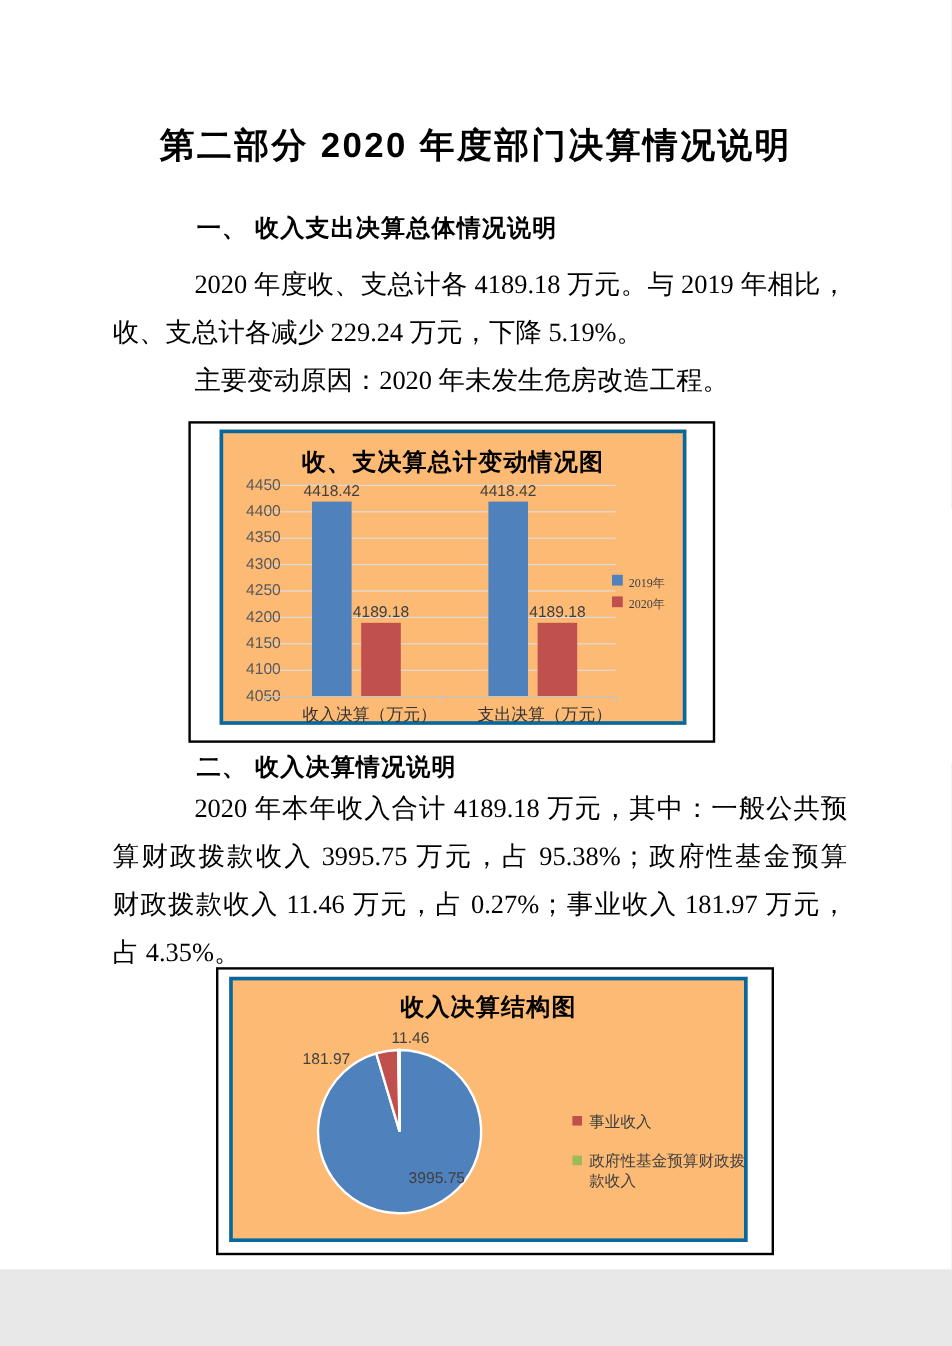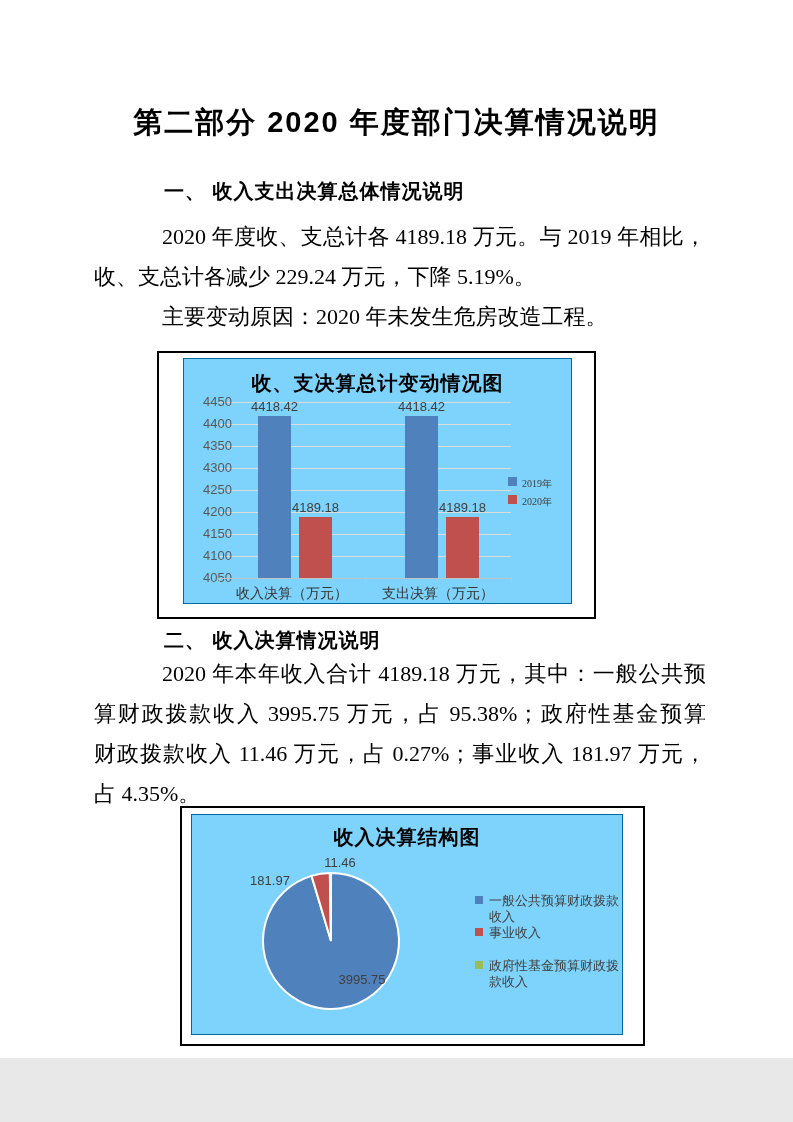--- a/index.html
+++ b/index.html
@@ -24,21 +24,21 @@
   .para { position:absolute; left:94px; width:612px; font-size:22px; }
   #s1p1 { top:217px; }
   #s1p2 { top:297px; }
   #s2p1 { top:654px; }
   .para > div { height:40px; line-height:40px; white-space:nowrap; }
   .para > .jline { text-align:justify; text-align-last:justify; white-space:normal; }
   .para > .firstline { padding-left:68px; }
   .chart-frame { position:absolute; background:#fff; border:2px solid #000; }
   #bar-frame { left:157px; top:351px; width:439px; height:268px; }
   #pie-frame { left:180px; top:806px; width:465px; height:240px; }
-  .chart-inner { position:absolute; border:1px solid #0369a1; background:#7dd3fc; }
+  .chart-inner { position:absolute; border:3px solid #0369a1; background:#fdba74; }
   #bar-inner { left:24px; top:5px; width:389px; height:246px; }
   #pie-inner { left:9px; top:6px; width:432px; height:221px; }
   .chart-title {
     position:absolute; left:0; width:100%; text-align:center;
     font-family:"Liberation Serif","DejaVu Serif",serif;
     font-weight:bold; font-size:20px; letter-spacing:1px; color:#000;
   }
   .bar-title { top:11px; }
   .pie-title { top:9px; }
   .gridline { position:absolute; height:1px; background:#dcdcdc; }
@@ -46,21 +46,21 @@
   .ytick {
     position:absolute; left:15px; width:33px; text-align:right;
     font:13px "Liberation Sans","DejaVu Sans",sans-serif; color:#595959;
   }
   .bar { position:absolute; }
   .dlabel {
     position:absolute; text-align:center;
     font:13px "Liberation Sans","DejaVu Sans",sans-serif; color:#3f3f3f;
   }
   .catlabel {
-    position:absolute; text-align:center; font-size:14px; color:#333;
+    position:absolute; text-align:right; font-size:14px; color:#333;
     font-family:Liberation Sans, sans-serif;
   }
   .legenditem {
     position:absolute; display:flex; 
     font-size:10px; color:#404040;
     font-family:"Liberation Serif","DejaVu Serif",serif;
   }
   .swatch { width:9px; height:9px; flex:0 0 9px; margin-right:5px; }
   .pielegenditem {
     position:absolute; left:283px; display:flex; align-items:flex-start;
@@ -146,24 +146,20 @@
     <div class="chart-inner" id="pie-inner">
       <div class="chart-title pie-title">收入决算结构图</div>
     <svg width="164" height="164" viewBox="-82 -82 164 164" class="piesvg" style="left: 57px; top: 44px;">
           <path d="M0,0 L0,-68 A68,68 0 1 1 -19.4524402874526,-65.15828855075225 Z" fill="#4F81BD" stroke="#ffffff" stroke-width="2"></path>
           <path d="M0,0 L-19.4524402874526,-65.15828855075225 A68,68 0 0 1 -1.1687536825906282,-67.98995524950307 Z" fill="#C0504D" stroke="#ffffff" stroke-width="2"></path>
           <path d="M0,0 L-1.1687536825906282,-67.98995524950307 A68,68 0 0 1 -0.0011868238912943522,-67.999999989643 Z" fill="#9BBB59" stroke="#ffffff" stroke-width="2"></path>
         </svg>
         <div class="dlabel" style="left: 135px; top: 157px; width: 70px;">3995.75</div>
         <div class="dlabel" style="left: 43px; top: 58px; width: 70px;">181.97</div>
         <div class="dlabel" style="left: 113px; top: 40px; width: 70px;">11.46</div>
-        <div class="pielegenditem" style="top: 78px;">
-          <div class="swatch" style="background: rgb(79, 129, 189);"></div>
-          <div class="pielegendtext">一般公共预算财政拨款收入</div>
-        </div>
         <div class="pielegenditem" style="top: 110px;">
           <div class="swatch" style="background: rgb(192, 80, 77);"></div>
           <div class="pielegendtext">事业收入</div>
         </div>
         <div class="pielegenditem" style="top: 143px;">
           <div class="swatch" style="background: rgb(155, 187, 89);"></div>
           <div class="pielegendtext">政府性基金预算财政拨款收入</div>
         </div>
       </div>
   </div>

